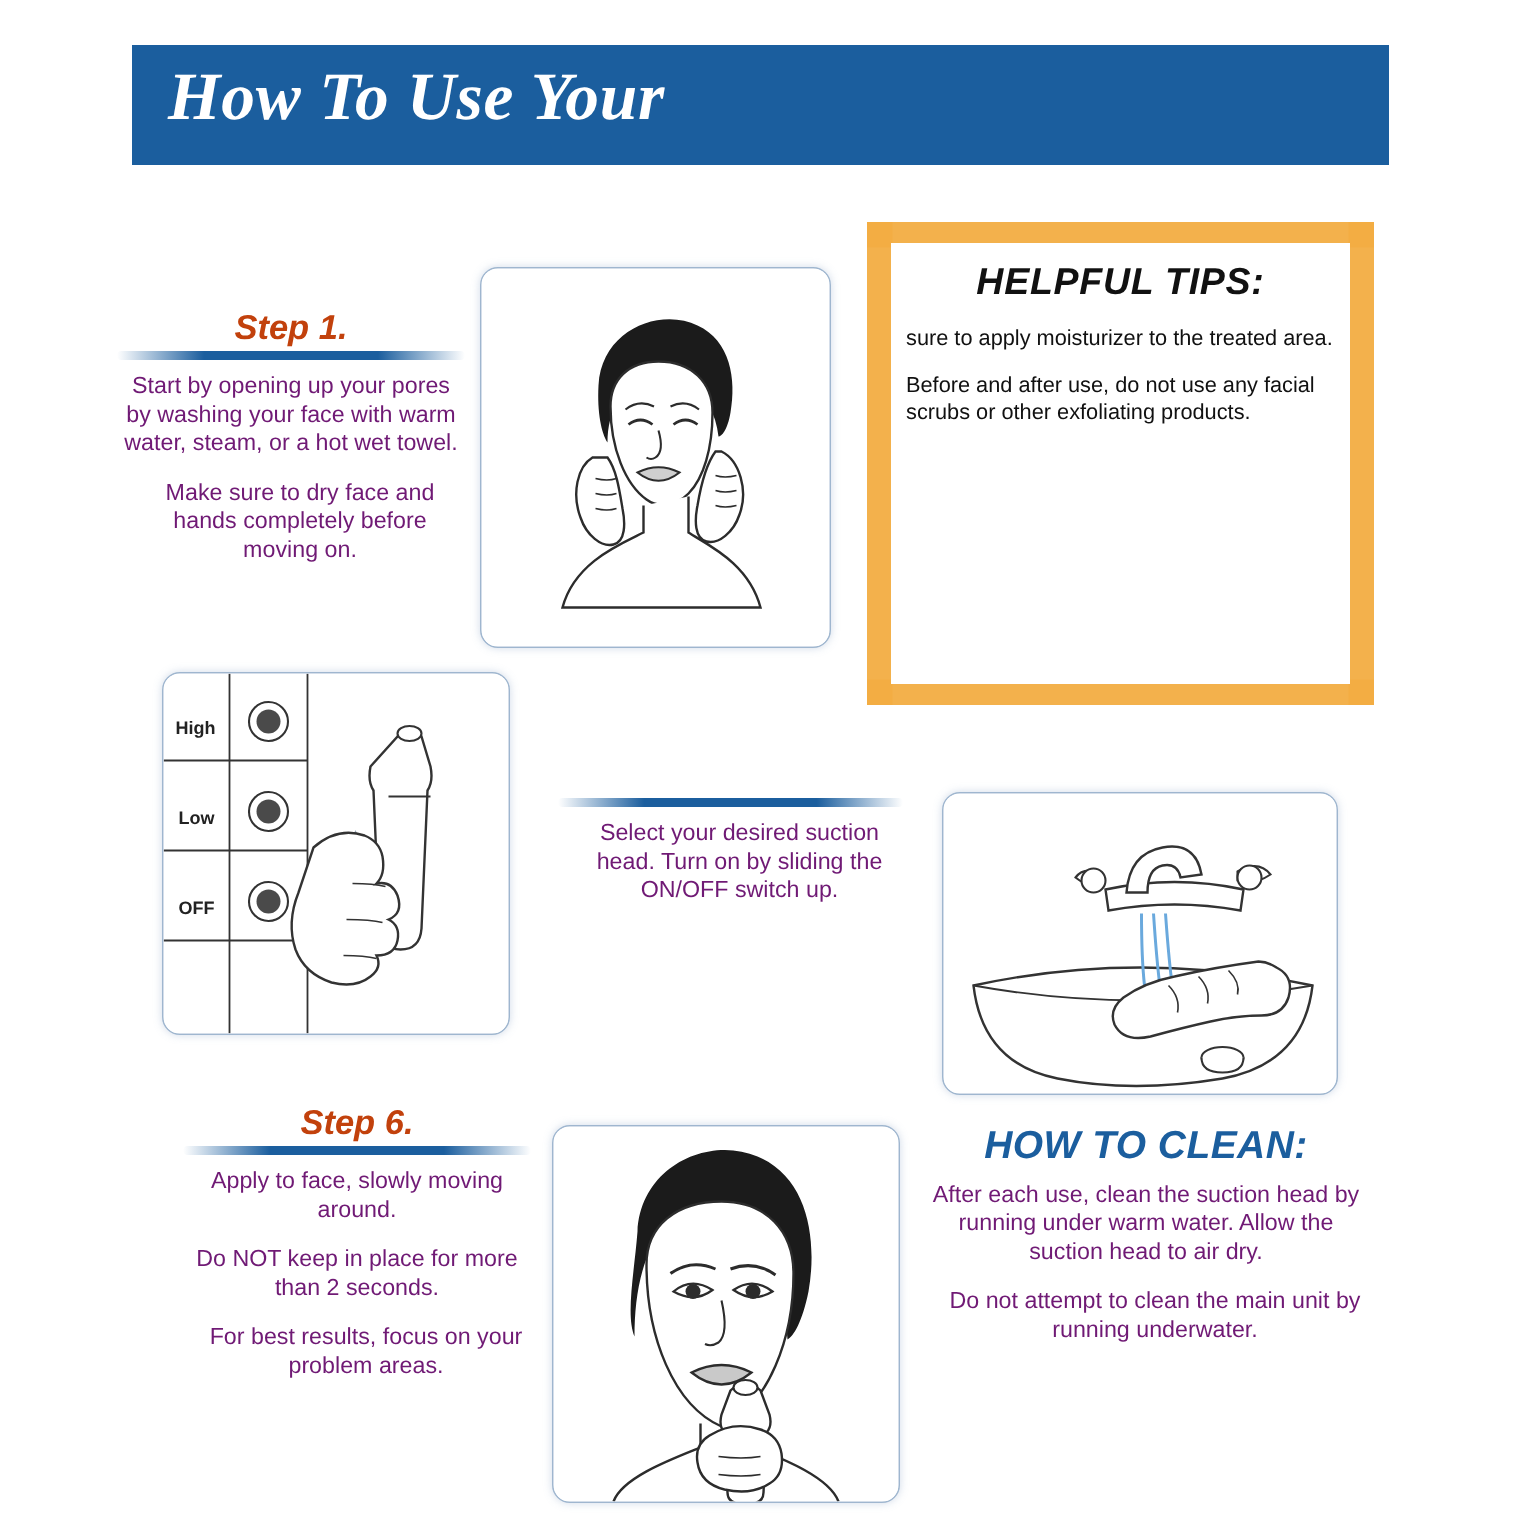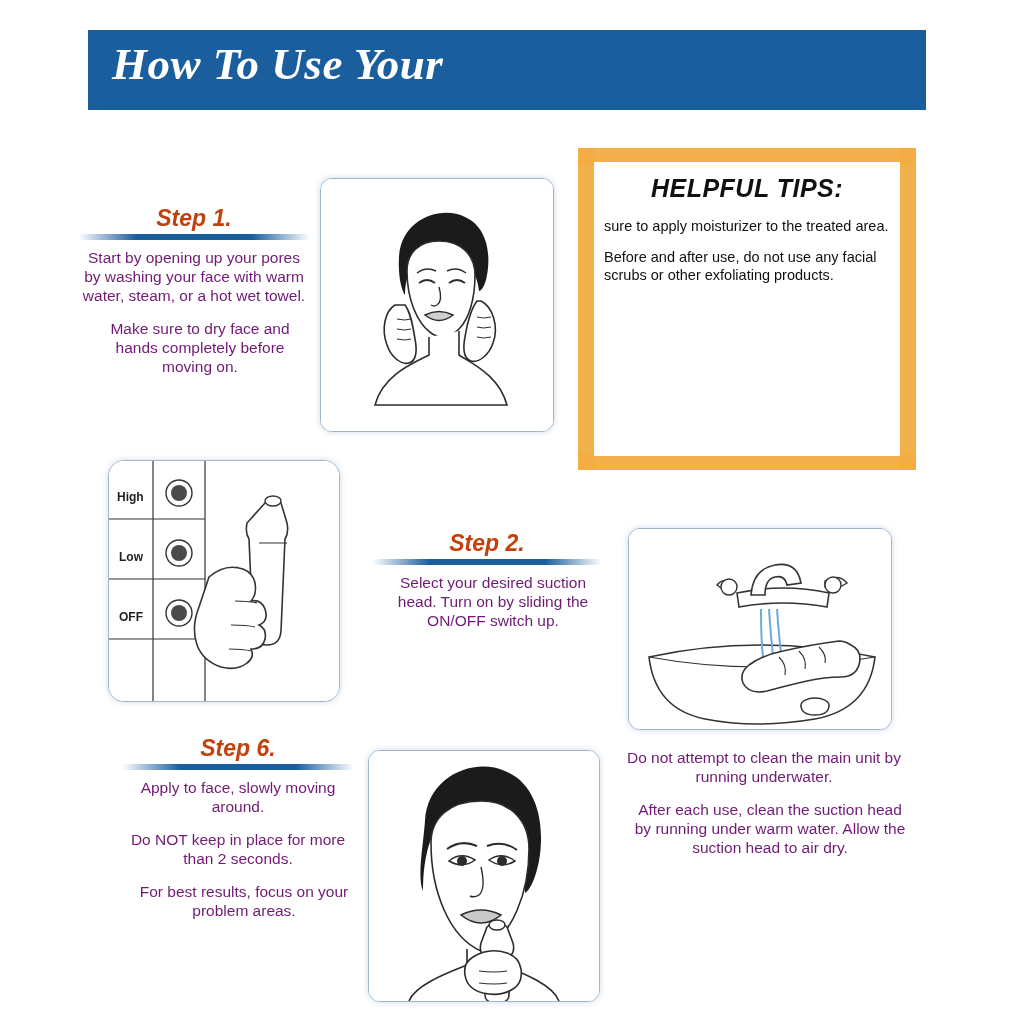--- a/index.html
+++ b/index.html
@@ -114,21 +114,21 @@
   }
   .tips-para {
     font-size: 14.5px;
     line-height: 18px;
     text-align: left;
     color: #111111;
     margin: 0 0 13px 0;
   }
 
   
-  #frame-device { left: 108px; top: 460px; width: 230px; height: 240px; border-radius: 16px; }
+  #frame-device { left: 108px; top: 448px; width: 230px; height: 240px; }
   #step2-text {
     position: absolute;
     left: 372px;
     top: 530px;
     width: 230px;
   }
   #frame-faucet { left: 628px; top: 528px; width: 262px; height: 200px; }
 
   
   #step3-text {
@@ -243,21 +243,20 @@
     <path d="M156 42 q8 -12 16 0 l6 20 q2 10 -2 16 l-4 92 q-1 14 -14 14 q-13 0 -14 -14 l-4 -92 q-4 -6 -2 -16 Z" fill="#ffffff" stroke="#333" stroke-width="1.6"></path>
     <ellipse cx="164" cy="40" rx="8" ry="5" fill="#ffffff" stroke="#333" stroke-width="1.4"></ellipse>
     <line x1="150" y1="82" x2="178" y2="82" stroke="#333" stroke-width="1.2"></line>
 
     <path d="M100 116 q16 -14 34 -8 q10 4 12 14 q2 12 -4 18 q10 -2 14 8 q4 12 -6 16 q8 4 6 14 q-2 10 -14 10 q4 8 -4 14 q-10 8 -26 4 q-18 -6 -24 -22 q-6 -18 2 -38 q4 -12 10 -30 Z" fill="#ffffff" stroke="#333" stroke-width="1.6"></path>
     <path d="M126 140 q14 0 22 2 M122 164 q16 0 24 2 M120 188 q14 0 22 2" fill="none" stroke="#333" stroke-width="1.1"></path>
   </svg>
 </div>
 
 <div id="step2-text">
-  <div class="step-label">Step 2.</div>
   <div class="step-rule"></div>
   <p class="para">Select your desired suction head. Turn on by sliding the ON/OFF switch up.</p>
 </div>
 
 <div class="frame" id="frame-faucet">
   <svg width="262" height="200" viewBox="0 0 262 200">
     <rect x="0" y="0" width="262" height="200" fill="#ffffff"></rect>
 
     <path d="M20 128 q110 -24 226 0 q-6 52 -60 62 q-60 10 -110 0 q-50 -10 -56 -62 Z" fill="#ffffff" stroke="#333" stroke-width="1.6"></path>
     <path d="M20 128 q110 20 226 0" fill="none" stroke="#333" stroke-width="1.2"></path>
@@ -313,15 +312,16 @@
 
     <path d="M118 176 q10 -10 20 0 l6 16 q2 8 -2 12 l-2 40 q0 8 -12 8 q-12 0 -12 -8 l-2 -40 q-4 -4 -2 -12 Z" fill="#ffffff" stroke="#2c2c2c" stroke-width="1.6"></path>
     <ellipse cx="128" cy="174" rx="8" ry="5" fill="#ffffff" stroke="#2c2c2c" stroke-width="1.4"></ellipse>
 
     <path d="M104 206 q16 -10 34 -4 q12 4 14 16 q2 14 -8 20 q-12 8 -30 4 q-16 -4 -18 -18 q-2 -12 8 -18 Z" fill="#ffffff" stroke="#2c2c2c" stroke-width="1.6"></path>
     <path d="M110 220 q16 2 28 0 M110 232 q16 2 28 0" fill="none" stroke="#2c2c2c" stroke-width="1.1"></path>
   </svg>
 </div>
 
 <div id="clean-text">
+  <div class="clean-title">HOW TO CLEAN:</div>
+  <p class="para">After each use, clean the suction head by running under warm water. Allow the suction head to air dry.</p>
   <p class="para">Do not attempt to clean the main unit by running underwater.</p>
-  <p class="para">After each use, clean the suction head by running under warm water. Allow the suction head to air dry.</p>
 </div>
 
 </body></html>

